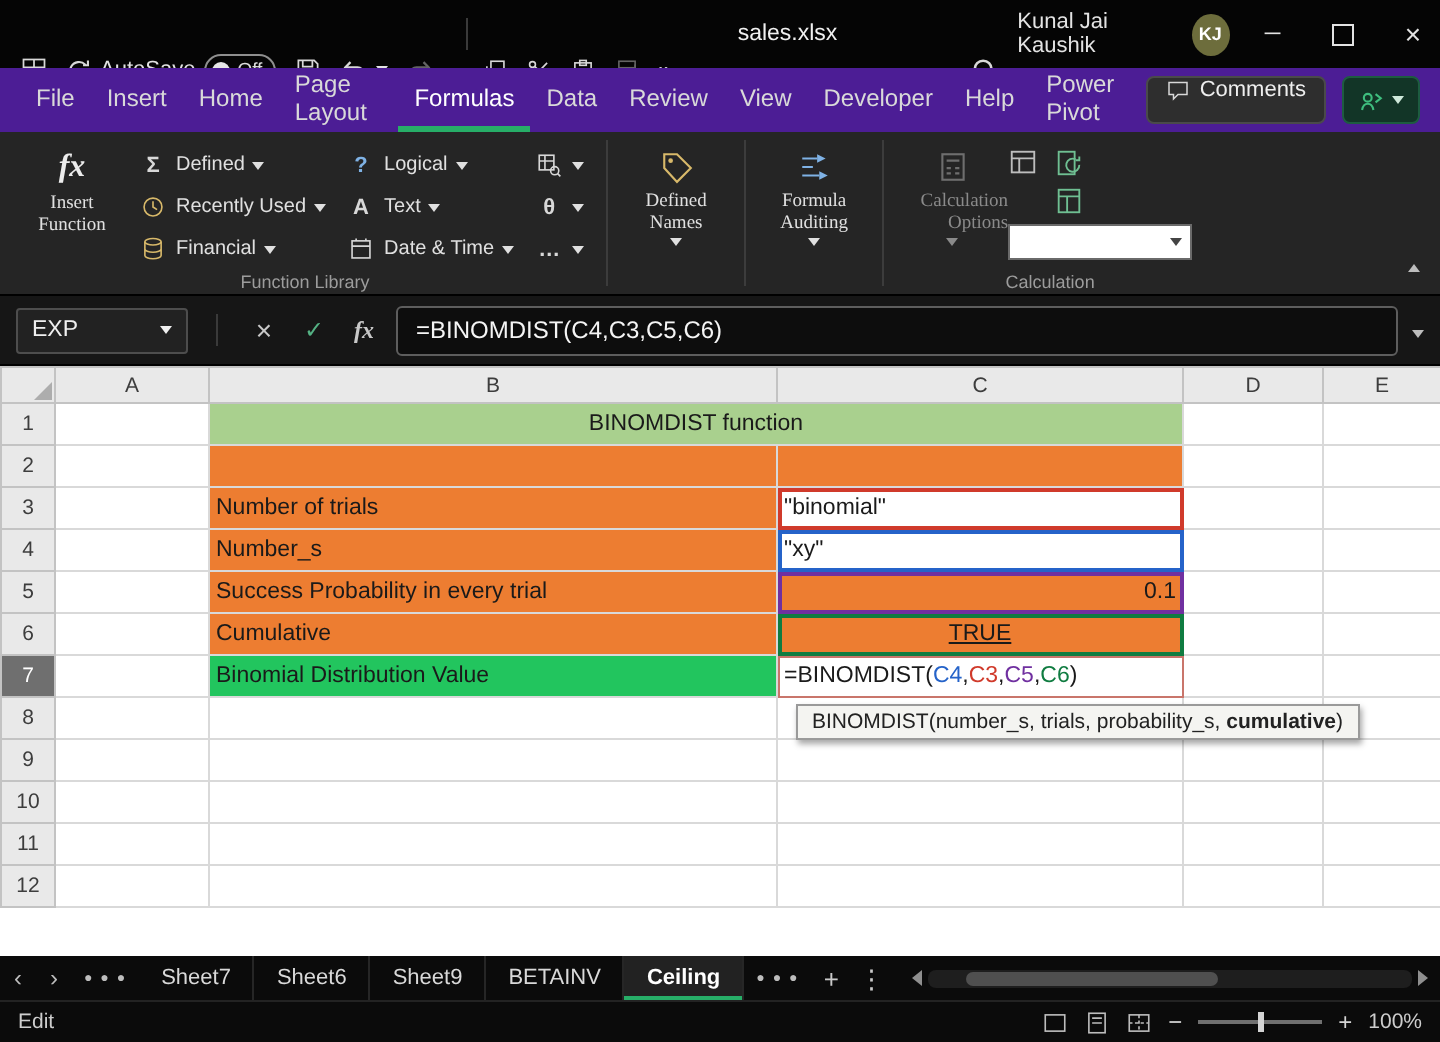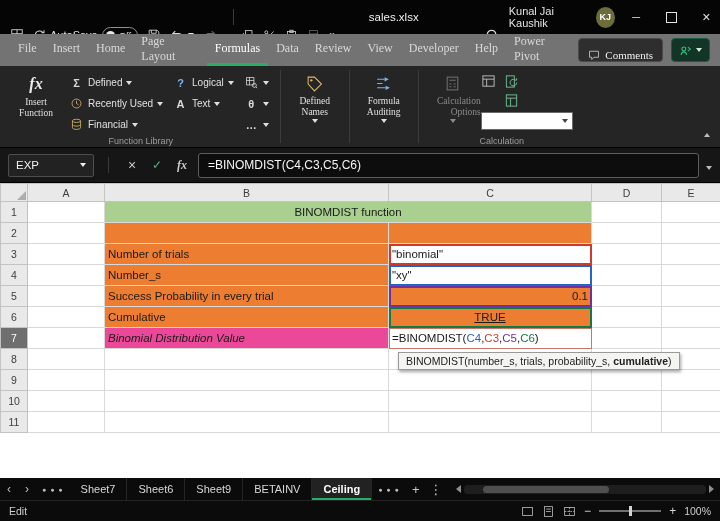--- a/index.html
+++ b/index.html
@@ -18,25 +18,25 @@
   .doc-title{margin-left:26px;font-size:11.5px;color:#f0f0f0;}
   .tb-search{margin-left:66px;}
   .tb-right{margin-left:auto;display:flex;align-items:center;gap:8px;}
   .avatar{width:21px;height:21px;border-radius:50%;background:#6d6d3c;color:#fff;font-size:9px;font-weight:bold;display:flex;align-items:center;justify-content:center;}
   .wc{width:30px;height:34px;display:flex;align-items:center;justify-content:center;color:#e3e3e3;}
   .wc .box{width:9px;height:9px;border:1px solid #e3e3e3;display:inline-block;}
   .dim{opacity:.45;}
   .ov{color:#cfcfcf;font-size:12px;letter-spacing:-2px;}
 
   
-  .menubar{position:absolute;top:34px;left:0;width:720px;height:32px;background:#737373;display:flex;align-items:stretch;color:#d9d9d9;font-size:12px;padding:0 10px;box-sizing:border-box;font-family:Liberation Serif, serif;}
+  .menubar{position:absolute;top:34px;left:0;width:720px;height:32px;background:#4c1d95;display:flex;align-items:stretch;color:#d9d9d9;font-size:12px;padding:0 10px;box-sizing:border-box;}
   .mtab{display:flex;align-items:center;padding:0 8px;border-bottom:3px solid transparent;box-sizing:border-box;}
   .mtab.active{color:#fff;border-bottom-color:#27ae68;}
   .menu-right{margin-left:auto;display:flex;align-items:center;gap:8px;}
-  .comments-btn{display:flex;align-items:flex-end;gap:5px;background:#2e2e2e;border:1px solid #4a4a4a;border-radius:4px;height:22px;padding:0 9px;color:#eee;font-size:11px;}
+  .comments-btn{display:flex;align-items:flex-start;gap:5px;background:#2e2e2e;border:1px solid #4a4a4a;border-radius:4px;height:22px;padding:0 9px;color:#eee;font-size:11px;}
   .share-btn{display:flex;align-items:center;gap:4px;background:#123527;border:1px solid #1d5c40;border-radius:4px;height:22px;padding:0 7px;color:#cfe9db;}
 
   
   .ribbon{position:absolute;top:66px;left:0;width:720px;height:82px;background:#252525;border-bottom:1px solid #000;box-sizing:border-box;color:#dcdcdc;}
   .rib-content{display:flex;height:81px;align-items:stretch;padding-left:4px;}
   .rgroup{position:relative;display:flex;align-items:flex-start;padding:4px 4px 14px 4px;}
   .glabel{position:absolute;bottom:1px;left:0;right:0;text-align:center;font-size:9px;color:#9c9c9c;}
   .vsep{width:1px;background:#3c3c3c;margin:4px 2px;}
   .rbig{display:flex;flex-direction:column;align-items:center;justify-content:flex-start;gap:4px;width:56px;padding-top:5px;font-size:9.5px;text-align:center;line-height:1.15;color:#e0e0e0;}
   .rbig .cap{display:flex;flex-direction:column;align-items:center;gap:1px;font-family:Liberation Serif, serif;}
@@ -62,21 +62,21 @@
   .grid{position:absolute;top:183px;left:0;width:720px;height:295px;background:#fff;overflow:hidden;}
   table.sheet{border-collapse:collapse;table-layout:fixed;width:720px;}
   .sheet th,.sheet td{border:1px solid #D9D9D9;padding:0 3px;height:21px;font-size:11.5px;font-weight:normal;color:#1a1a1a;overflow:hidden;white-space:nowrap;box-sizing:border-box;}
   .sheet tr.chead th{height:18px;background:#E9E9E9;border-color:#c3c3c3;color:#3d3d3d;font-size:10.5px;text-align:center;}
   .sheet th.rhdr{background:#E9E9E9;border-color:#c3c3c3;color:#3d3d3d;font-size:10.5px;text-align:center;}
   .sheet th.sel{background:#6F6F6F;color:#fff;}
   .corner{position:relative;}
   .corner::after{content:"";position:absolute;right:1px;bottom:1px;border-left:9px solid transparent;border-bottom:9px solid #ADADAD;}
   .or{background:#ED7D31;}
   .gr{background:#A9D08E;}
-  .bl{background:#ec4899;font-style:italic;}
+  .bl{background:#22c55e;}
   .bold{font-weight:bold;}
   .ctr{text-align:center;}
   .rt{text-align:right;}
   .bd{border:1px solid #5a5a5a;}
   .ref-blue{outline:2px solid #2563C9;outline-offset:-2px;}
   .ref-red{outline:2px solid #D03A2B;outline-offset:-2px;}
   .ref-purple{outline:2px solid #7030A0;outline-offset:-2px;}
   .ref-green{outline:2px solid #107C41;outline-offset:-2px;text-decoration:underline;}
   .editing{outline:1px solid #C9756B;outline-offset:-1px;}
   .tip{position:absolute;left:398px;top:169px;background:#F4F4F1;border:1px solid #9a9a9a;box-shadow:1px 2px 3px rgba(0,0,0,.35);padding:2px 7px;font-size:10.5px;color:#222;white-space:nowrap;z-index:5;}
@@ -260,20 +260,30 @@
           <div class="rrow">
             <span class="micon" style="color:#7FB2E5;">?</span>
             <span>Logical</span>
             <span class="chev"></span>
           </div>
           <div class="rrow">
             <span class="micon">A</span>
             <span>Text</span>
             <span class="chev"></span>
           </div>
+          <div class="rrow">
+            <span class="micon">
+              <svg width="13" height="13" viewBox="0 0 16 16" fill="none" stroke="#d8d8d8">
+                  <rect x="2.5" y="3" width="11" height="10.5"></rect>
+                  <path d="M2.5 6.2h11M5 3V1.5M11 3V1.5"></path>
+                </svg>
+            </span>
+            <span>Date &amp; Time</span>
+            <span class="chev"></span>
+          </div>
         </div>
         <div class="libcol">
           <div class="rrow">
             <span class="micon">
               <svg width="13" height="13" viewBox="0 0 16 16" fill="none" stroke="#d8d8d8">
                   <rect x="2" y="2" width="9" height="9"></rect>
                   <path d="M2 5.5h9M5.5 2v9"></path>
                   <circle cx="11.5" cy="11.5" r="2.5"></circle>
                   <path d="M13.3 13.3 15 15"></path>
                 </svg>
@@ -492,20 +502,28 @@
             <td></td>
       </tr>
       <tr>
         <th class="rhdr">11</th>
         <td></td>
             <td></td>
             <td></td>
             <td></td>
             <td></td>
       </tr>
+      <tr>
+        <th class="rhdr">12</th>
+        <td></td>
+            <td></td>
+            <td></td>
+            <td></td>
+            <td></td>
+      </tr>
     </tbody>
       </table>
     <div class="tip">
       <span>BINOMDIST(number_s, trials, probability_s, </span><b>cumulative</b><span>)</span>
     </div>
   </section>
 
   <footer class="tabbar">
     <span class="tnav">‹</span>
     <span class="tnav">›</span>

